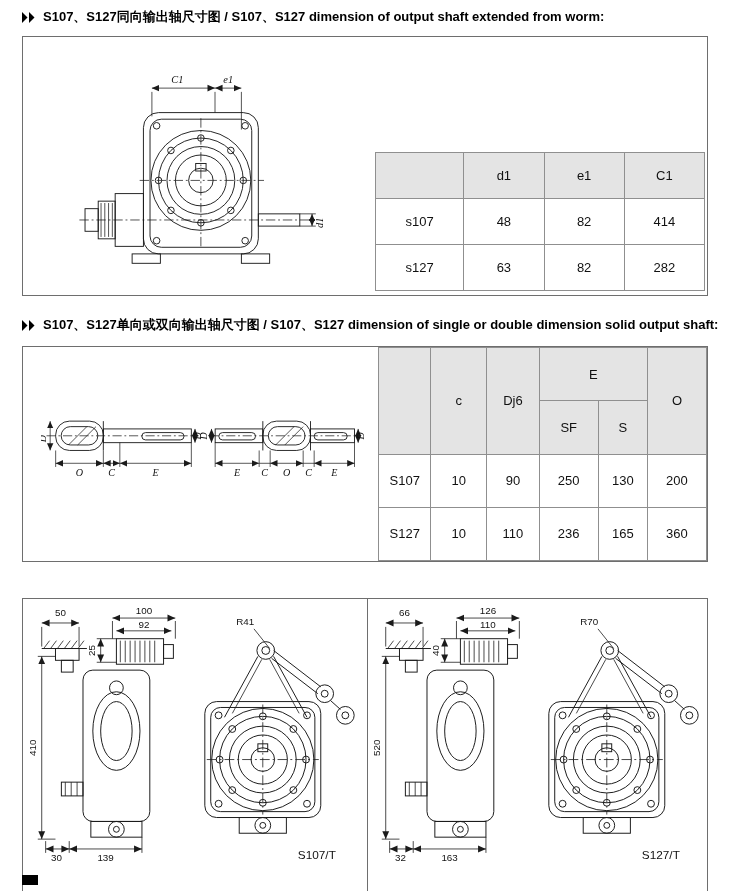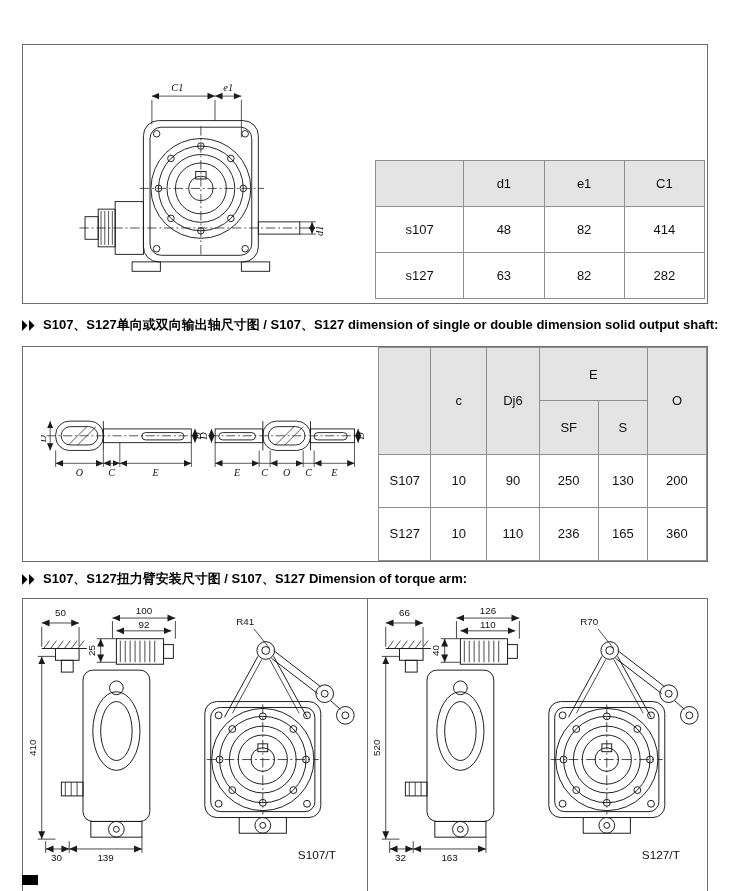--- a/index.html
+++ b/index.html
@@ -35,22 +35,29 @@
   .t2 tr { height:25%; }
 
   .divider { position:absolute; top:0; bottom:0; width:0; border-left:1px solid #6e6e6e; }
   .footer-mark { position:absolute; background:#000; }
 </style>
 </head>
 <body>
 
 <div class="page">
 
-
-  <div class="frame" style="top:44px;height:260px">
+  <div class="sec-head" style="top:8px">
+    <svg width="14" height="11" viewBox="0 0 14 11">
+      <polygon points="0,0 5.5,5.5 0,11"></polygon>
+        <polygon points="7,0 12.5,5.5 7,11"></polygon>
+    </svg>
+    <span>S107、S127同向输出轴尺寸图 / S107、S127 dimension of output shaft extended from worm:</span>
+  </div>
+
+  <div class="frame" style="top:36px;height:260px">
 
     <svg class="draw" style="left:30px;top:30px;width:292px;height:208px" viewBox="0 0 310 220">
       <defs>
         <marker id="ar1" markerWidth="8" markerHeight="8" refX="8" refY="4" orient="auto-start-reverse" markerUnits="userSpaceOnUse">
           <path d="M0,0.5 L8,4 L0,7.5 z" fill="#1b1b1b"></path>
         </marker>
       </defs>
       <g class="ln">
 
         <line class="thin" x1="105" y1="22" x2="172" y2="22" marker-start="url(#ar1)" marker-end="url(#ar1)"></line>
@@ -240,27 +247,20 @@
           <td>110</td>
           <td>236</td>
           <td>165</td>
           <td>360</td>
         </tr>
       </tbody>
         </table>
     </div>
   </div>
 
-  <div class="sec-head" style="top:570px">
-    <svg width="14" height="11" viewBox="0 0 14 11">
-      <polygon points="0,0 5.5,5.5 0,11"></polygon>
-        <polygon points="7,0 12.5,5.5 7,11"></polygon>
-    </svg>
-    <span>S107、S127扭力臂安装尺寸图 / S107、S127 Dimension of torque arm:</span>
-  </div>
 
   <div class="frame" style="top:598px;height:348px">
     <div class="divider" style="left:344px"></div>
 
     <svg class="draw" style="left:3px;top:4px;width:338px;height:262px" viewBox="0 0 344 262">
       <defs>
         <marker id="ar3" markerWidth="8" markerHeight="8" refX="8" refY="4" orient="auto-start-reverse" markerUnits="userSpaceOnUse">
           <path d="M0,0.5 L8,4 L0,7.5 z" fill="#1b1b1b"></path>
         </marker>
       </defs>

